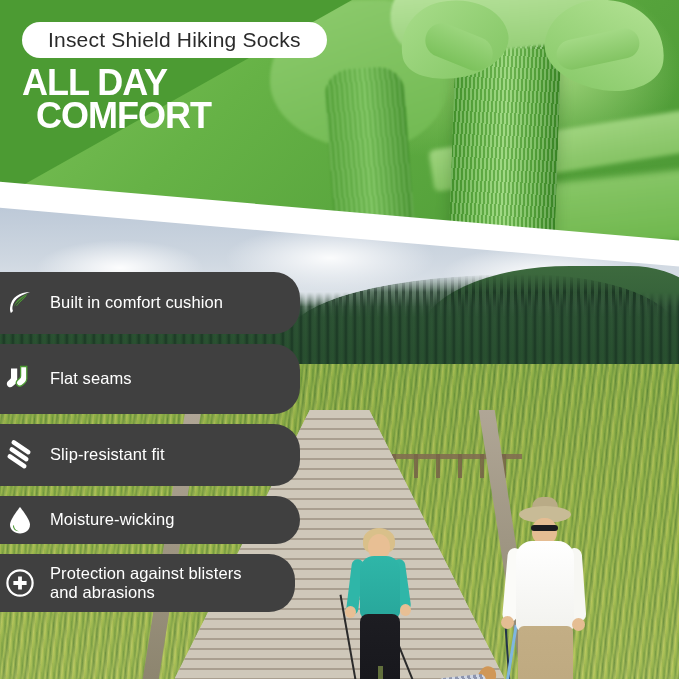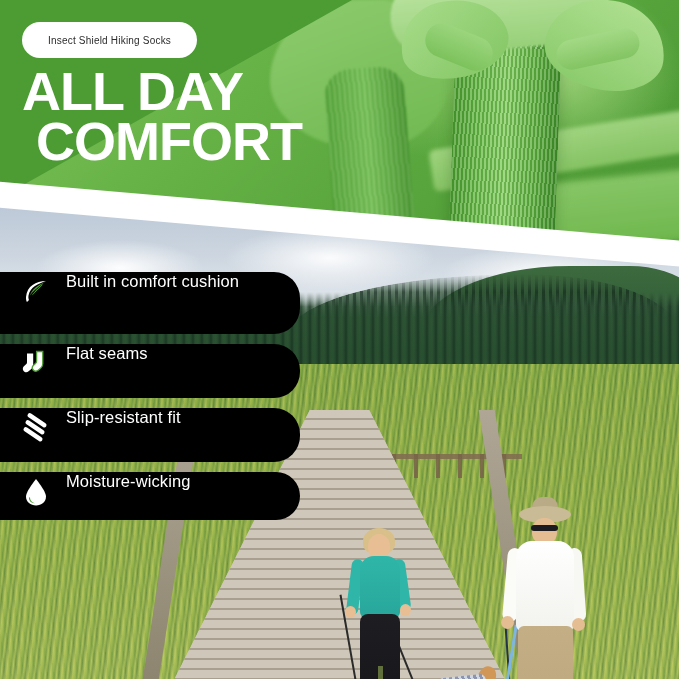--- a/index.html
+++ b/index.html
@@ -224,44 +224,44 @@
     transform-origin:left center;
   }
 
   
   .pill-badge {
     position:absolute; left:22px; top:22px;
     height:36px; padding:0 26px;
     background:#ffffff;
     border-radius:18px;
     display:flex; align-items:center; justify-content:center;
-    font-size:10px; color:#2b2b2b; letter-spacing:.2px;
+    font-size:21px; color:#2b2b2b; letter-spacing:.2px;
     white-space:nowrap;
   }
   .headline {
     position:absolute; left:22px; top:66px;
     color:#ffffff;
-    font-size:54px;
+    font-size:36px;
     font-weight:bold;
     line-height:.93;
     letter-spacing:-1px;
     text-transform:uppercase;
   }
   .headline .l2 { display:block;margin-left:14px; }
 
   
   .features {
     position:absolute; left:0; top:272px; width:320px;
   }
   .feature {
     position:relative;
-    background:#000000;
+    background:#404040;
     border-radius:0 26px 26px 0;
-    display:flex; align-items:flex-start;
-    padding:0 14px 0 16px;
+    display:flex; align-items:center;
+    padding:0 14px 0 0;
     margin-bottom:10px;
     color:#ffffff;
   }
   .feature .icon {
     flex:0 0 auto; width:40px; height:40px;
     display:flex; align-items:center; justify-content:center;
     margin-right:10px;
   }
   .feature .icon svg { display:block; }
   .feature .label {
@@ -356,31 +356,31 @@
           <g stroke="#4c9b33" stroke-width="0.9">
             <line x1="12.5" y1="18.8" x2="17.5" y2="13.0"></line>
             <line x1="15.0" y1="16.0" x2="20.0" y2="10.6"></line>
             <line x1="17.6" y1="13.6" x2="22.4" y2="8.6"></line>
           </g>
         </svg>
       </span>
       <span class="label">Built in comfort cushion</span>
     </div>
 
-    <div class="feature" style="width:300px;height:54px;">
+    <div class="feature" style="width:300px;height:70px;">
       <span class="icon">
         <svg width="32" height="32" viewBox="0 0 32 32">
           <path d="M7 5.5h6.2v11.2c0 2.2 -0.7 3.2 -2.2 4.5l-2.4 2.1c-1.6 1.4 -3.8 1.2 -5-0.3 -1.2-1.5 -1-3.7 0.6-5l1.6-1.4c1-0.8 1.2-1.3 1.2-2.6z" fill="#fff"></path>
           <path d="M16.6 3.5h6.2v12.2c0 2.2 -0.7 3.2 -2.2 4.5l-2.4 2.1c-1.6 1.4 -3.8 1.2 -5-0.3 -1.2-1.5 -1-3.7 0.6-5l1.6-1.4c1-0.8 1.2-1.3 1.2-2.6z" fill="#fff" stroke="#4c9b33" stroke-width="1.3"></path>
         </svg>
       </span>
       <span class="label">Flat seams</span>
     </div>
 
-    <div class="feature" style="width:300px;height:54px;">
+    <div class="feature" style="width:300px;height:62px;">
       <span class="icon">
         <svg width="32" height="32" viewBox="0 0 32 32">
           <g fill="#fff">
             <rect x="6" y="6" width="22" height="4.6" rx="2.3" transform="rotate(34 17 8.3)"></rect>
             <rect x="4" y="13" width="22" height="4.6" rx="2.3" transform="rotate(34 15 15.3)"></rect>
             <rect x="2" y="20" width="22" height="4.6" rx="2.3" transform="rotate(34 13 22.3)"></rect>
           </g>
         </svg>
       </span>
       <span class="label">Slip-resistant fit</span>
@@ -389,16 +389,28 @@
     <div class="feature" style="width:300px;height:48px;">
       <span class="icon">
         <svg width="32" height="32" viewBox="0 0 32 32">
           <path d="M16 3 C16 3 6 15.2 6 20.6 C6 26 10.5 29.5 16 29.5 C21.5 29.5 26 26 26 20.6 C26 15.2 16 3 16 3z" fill="#fff"></path>
           <path d="M10 21.2 C10 24.4 12.3 26.6 15.2 27.1 C11.8 27.6 9 25.3 9 21.8 C9 21.5 9.4 21.2 10 21.2z" fill="#4c9b33"></path>
         </svg>
       </span>
       <span class="label">Moisture-wicking</span>
     </div>
 
+    <div class="feature" style="width:295px;height:58px;">
+      <span class="icon">
+        <svg width="32" height="32" viewBox="0 0 32 32">
+          <circle cx="16" cy="16" r="12.6" fill="none" stroke="#fff" stroke-width="2.2"></circle>
+          <path d="M14.1 9.4h3.8v4.7h4.7v3.8h-4.7v4.7h-3.8v-4.7H9.4v-3.8h4.7z" fill="#fff"></path>
+        </svg>
+      </span>
+      <span class="label">
+        <span>Protection against blisters</span><br>
+        <span>and abrasions</span>
+      </span>
+    </div>
 
   </div>
 
 </div>
 
 </body></html>

